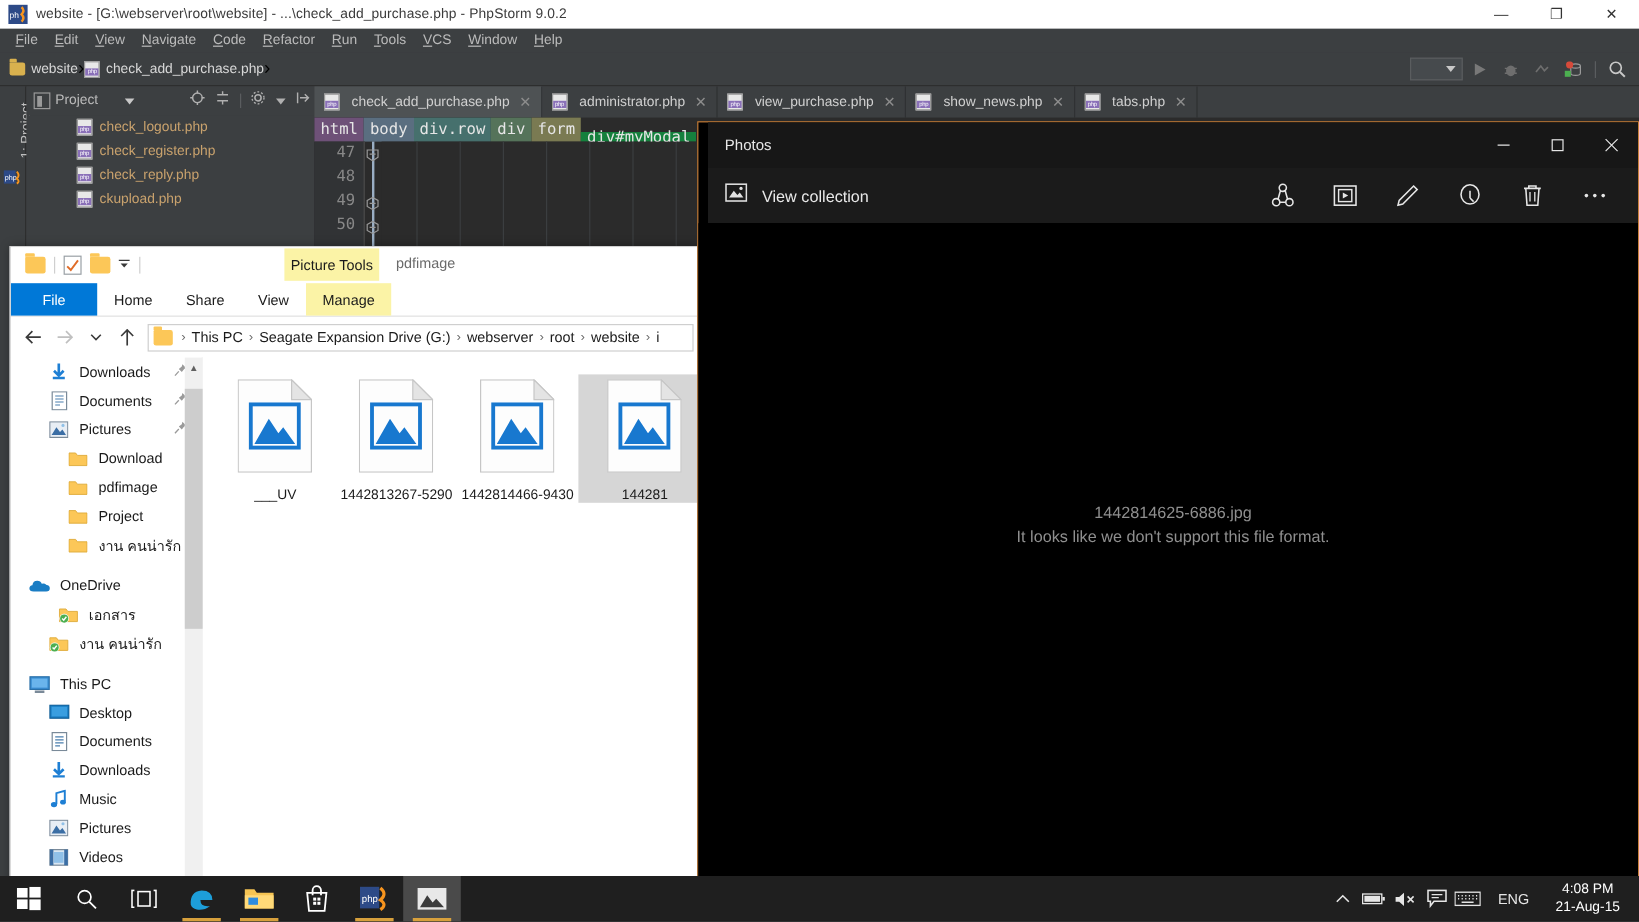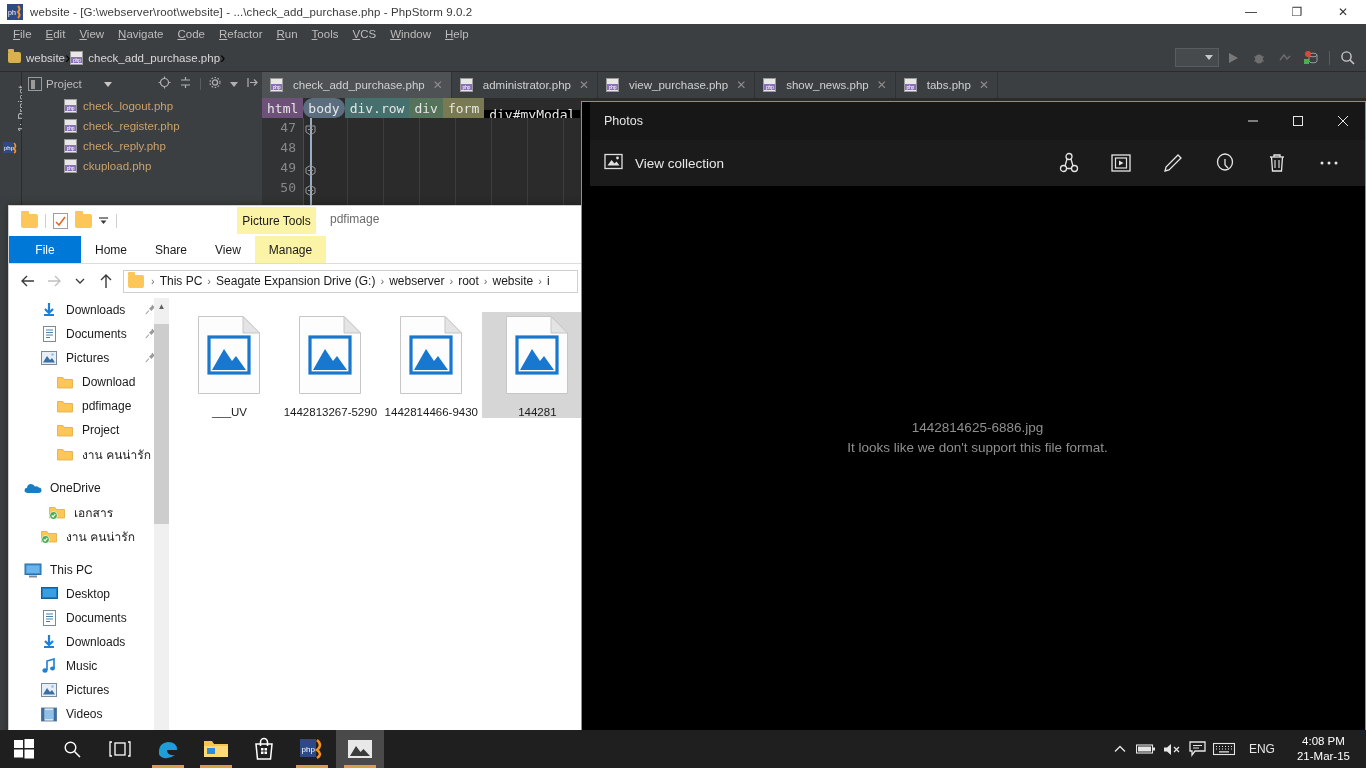--- a/index.html
+++ b/index.html
@@ -382,25 +382,25 @@
         <div class="ps-tab">
           <span class="php-ico"></span>
           <span>tabs.php</span>
           <span class="x">✕</span>
         </div>
       </div>
 
     <div class="ps-editor">
       <div class="bc-strip" id="bc-strip">
           <div class="bc-chip" style="background: rgb(110, 81, 120);">html</div>
-          <div class="bc-chip" style="background: rgb(90, 110, 128); border-radius: 10px;">body</div>
+          <div class="bc-chip" style="background: rgb(90, 110, 128);">body</div>
           <div class="bc-chip" style="background: rgb(70, 112, 109);">div.row</div>
           <div class="bc-chip" style="background: rgb(85, 115, 90);">div</div>
           <div class="bc-chip" style="background: rgb(122, 122, 82);">form</div>
-          <div class="bc-chip" style="background: #000000; margin-top: 12px;">div#myModal</div>
+          <div class="bc-chip" style="background: #15803d; margin-top: 12px;">div#myModal</div>
         </div>
       <div class="gutter" id="ps-gutter">
           <div class="lineno">47</div>
           <div class="lineno">48</div>
           <div class="lineno">49</div>
           <div class="lineno">50</div>
         </div>
       <div class="fold-col">
         <div class="fold-line"></div>
         <div class="fold-mark" style="top:4px;">
@@ -905,21 +905,21 @@
       </div>
       <div class="tray-ico">
         <svg width="22" height="14" viewBox="0 0 22 14">
           <rect x="0.5" y="1.5" width="21" height="11" fill="none" stroke="#e6e6e6" stroke-width="1.1"></rect>
           <path d="M3 4.5 H4 M6 4.5 H7 M9 4.5 H10 M12 4.5 H13 M15 4.5 H16 M18 4.5 H19 M3 7 H4 M6 7 H7 M9 7 H10 M12 7 H13 M15 7 H16 M18 7 H19 M6 9.8 H16" stroke="#e6e6e6" stroke-width="1.2"></path>
         </svg>
       </div>
       <div class="tray-lang">ENG</div>
       <div class="tray-clock">
         <div>4:08 PM</div>
-        <div>21-Mar-15</div>
+        <div>21-Aug-15</div>
       </div>
     </div>
   </div>
 
   <div class="pic-tools-grp">Picture Tools</div>
   <div class="ex-win-title">pdfimage</div>
 
 </div>
 
 </body></html>

